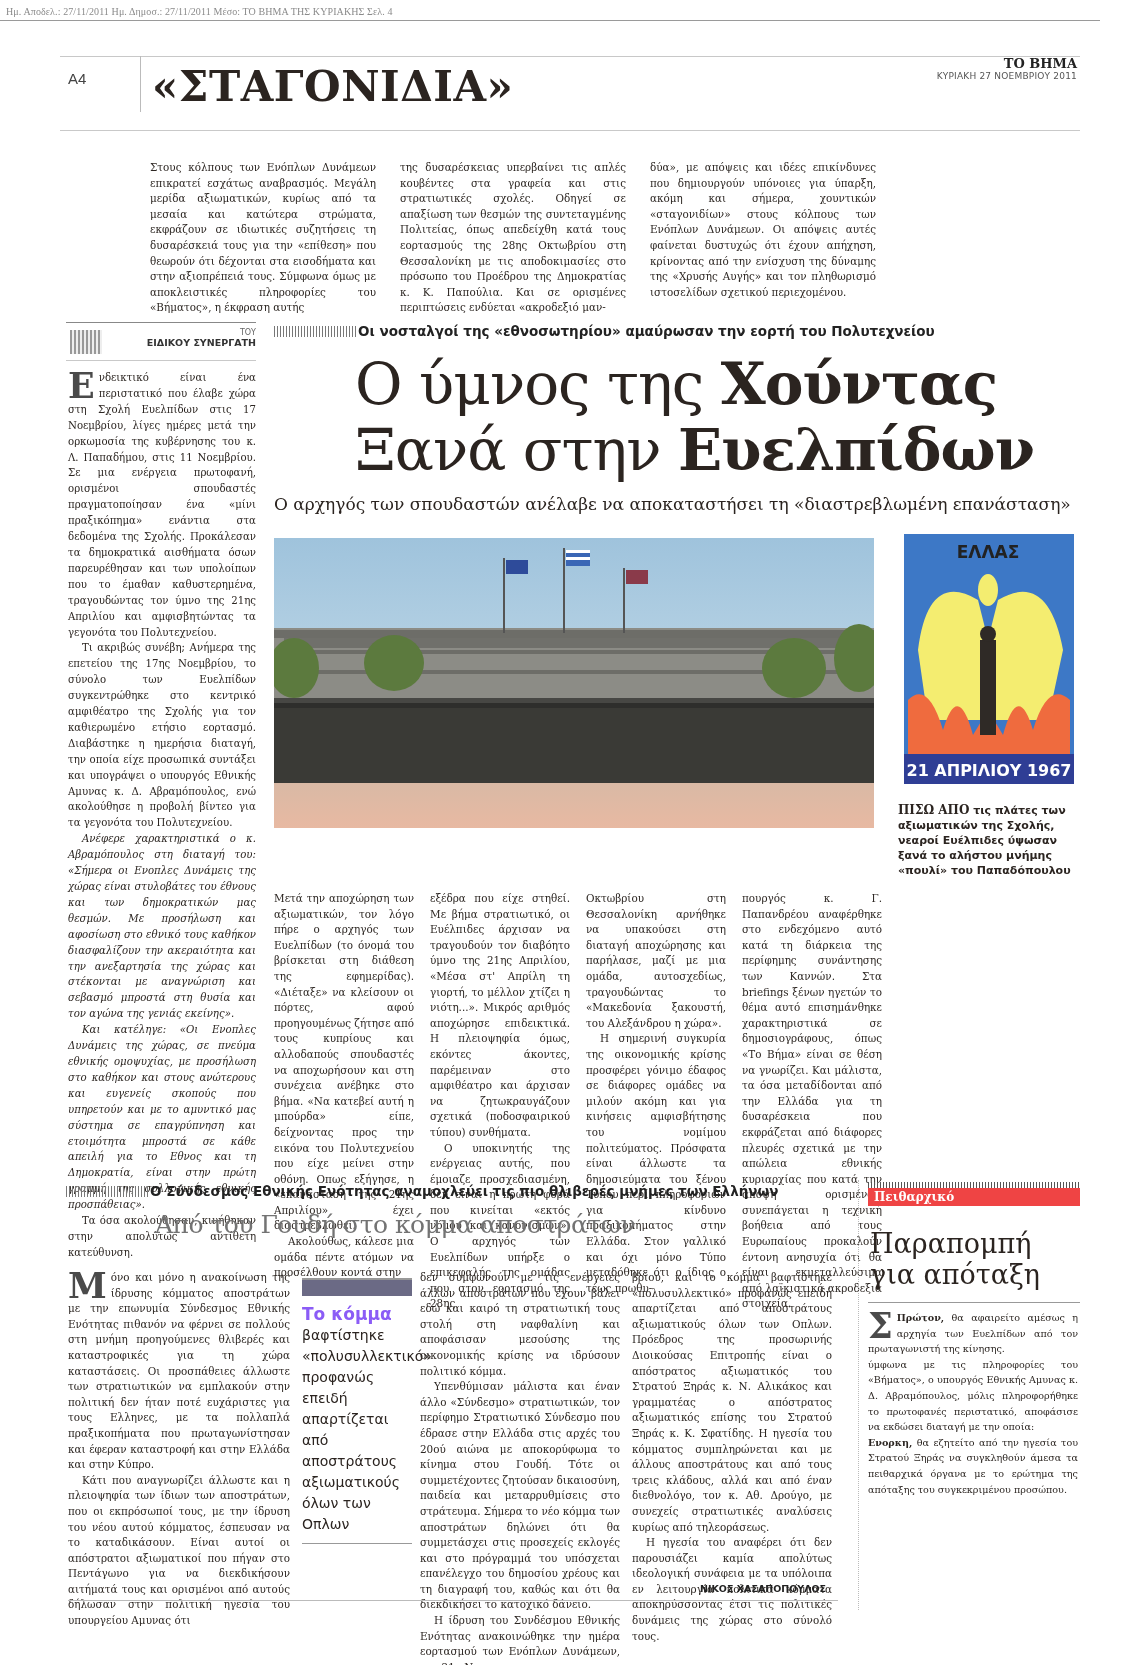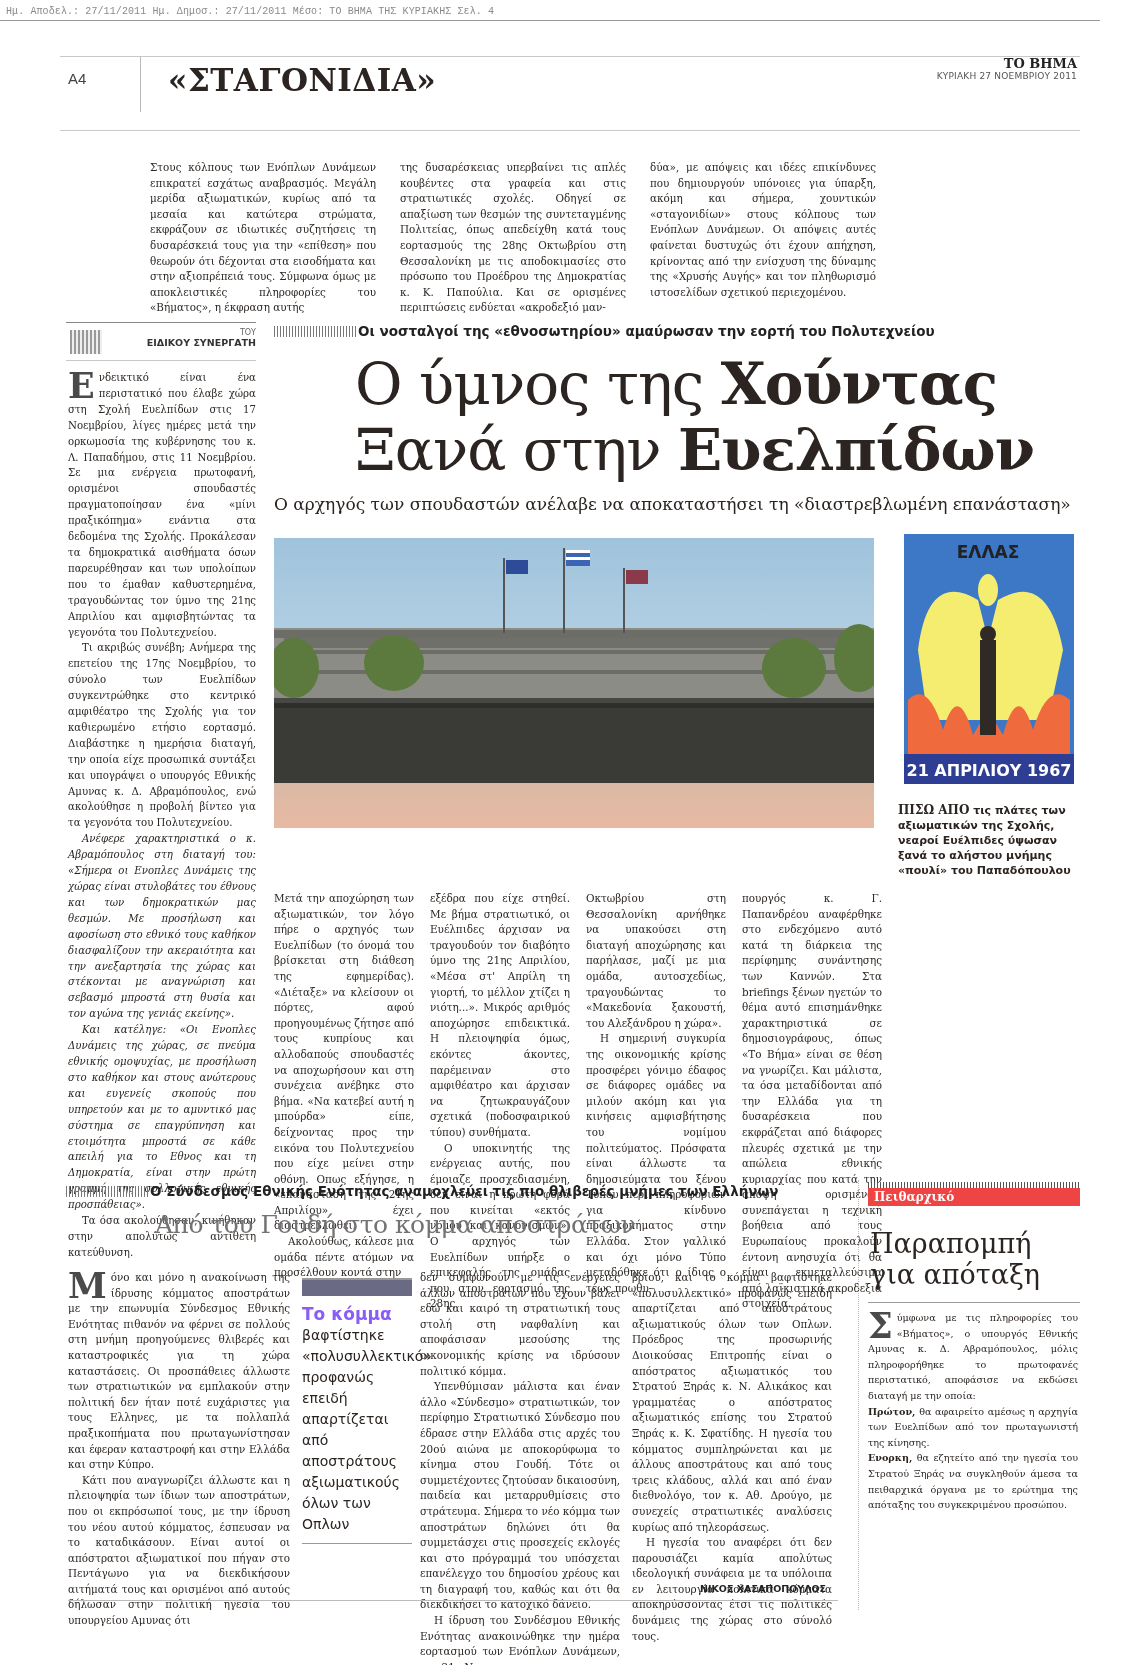--- a/index.html
+++ b/index.html
@@ -1,23 +1,23 @@
 <!DOCTYPE html>
 <html><head>
 <meta charset="utf-8">
 <style>
   html,body{margin:0;padding:0;background:#fff;}
   body{width:1129px;height:1665px;position:relative;overflow:hidden;font-family:"DejaVu Sans",sans-serif;color:#2a2522;}
   .abs{position:absolute;}
-  .meta{left:6px;top:6px;font-size:10px;color:#8a8a8a;font-family:Liberation Mono, monospace;letter-spacing:0.1px;}
+  .meta{left:6px;top:6px;font-size:10px;color:#8a8a8a;font-family:Liberation Serif, serif;letter-spacing:0.1px;}
   .metaline{left:0;top:20px;width:1100px;height:1px;background:#9a9a9a;}
   .topline{left:60px;top:56px;width:1020px;height:1px;background:#c8c8c8;}
   .pageno{left:68px;top:70px;font-size:15px;font-family:"Liberation Sans",sans-serif;color:#444;}
   .pagesep{left:140px;top:56px;width:1px;height:56px;background:#bbb;}
-  .section{left:168px;top:62px;font-family:"DejaVu Serif",serif;font-weight:bold;font-size:31px;color:#2b2420;letter-spacing:0.5px;}
+  .section{left:152px;top:62px;font-family:"DejaVu Serif",serif;font-weight:bold;font-size:42px;color:#2b2420;letter-spacing:0.5px;}
   .paper{right:52px;top:56px;text-align:right;}
   .paper .nm{font-family:"DejaVu Serif",serif;font-weight:bold;font-size:13px;color:#222;}
   .paper .dt{font-size:9px;color:#555;letter-spacing:0.2px;}
   .hr{height:1px;background:#c9c9c9;}
   .col{font-family:"DejaVu Serif",serif;font-size:10.4px;line-height:15.6px;text-align:justify;color:#2c2622;}
   .col p{margin:0;}
   .col p.ind{text-indent:14px;}
   .dropcap{float:left;font-family:"DejaVu Serif",serif;font-weight:bold;font-size:35px;line-height:28px;margin:2px 4px 0 0;color:#4a4a4a;}
   .kicker{font-family:"DejaVu Sans",sans-serif;font-weight:bold;font-size:13.5px;color:#222;white-space:nowrap;}
   .bars{display:inline-block;width:82px;height:11px;vertical-align:-1px;margin-right:2px;background:repeating-linear-gradient(90deg,#777 0 1px,transparent 1px 3px);}
@@ -195,16 +195,16 @@
 
 <div class="abs dotted" style="left:858px;top:1180px;height:430px;"></div>
 <div class="abs" style="left:868px;top:1182px;width:212px;">
   <div class="tagbars"></div>
   <div class="tag">Πειθαρχικό</div>
 </div>
 <div class="abs side-h" style="left:870px;top:1228px;width:210px;">Παραπομπή για απόταξη</div>
 <div class="abs hr" style="left:868px;top:1302px;width:212px;background:#999;"></div>
 <div class="abs col" style="left:868px;top:1310px;width:210px;font-size:9.6px;line-height:15.6px;">
   <span class="dropcap">Σ</span>
+  <p><b>Πρώτον,</b><span> θα αφαιρείτο αμέσως η αρχηγία των Ευελπίδων από τον πρωταγωνιστή της κίνησης.</span></p>
   <p><span>ύμφωνα με τις πληροφορίες του «Βήματος», ο υπουργός Εθνικής Αμυνας κ. Δ. Αβραμόπουλος, μόλις πληροφορήθηκε το πρωτοφανές περιστατικό, αποφάσισε να εκδώσει διαταγή με την οποία:</span></p>
-  <p><b>Πρώτον,</b><span> θα αφαιρείτο αμέσως η αρχηγία των Ευελπίδων από τον πρωταγωνιστή της κίνησης.</span></p>
   <p><b>Ενορκη,</b><span> θα εζητείτο από την ηγεσία του Στρατού Ξηράς να συγκληθούν άμεσα τα πειθαρχικά όργανα με το ερώτημα της απόταξης του συγκεκριμένου προσώπου.</span></p>
 </div>
 
 </body></html>

